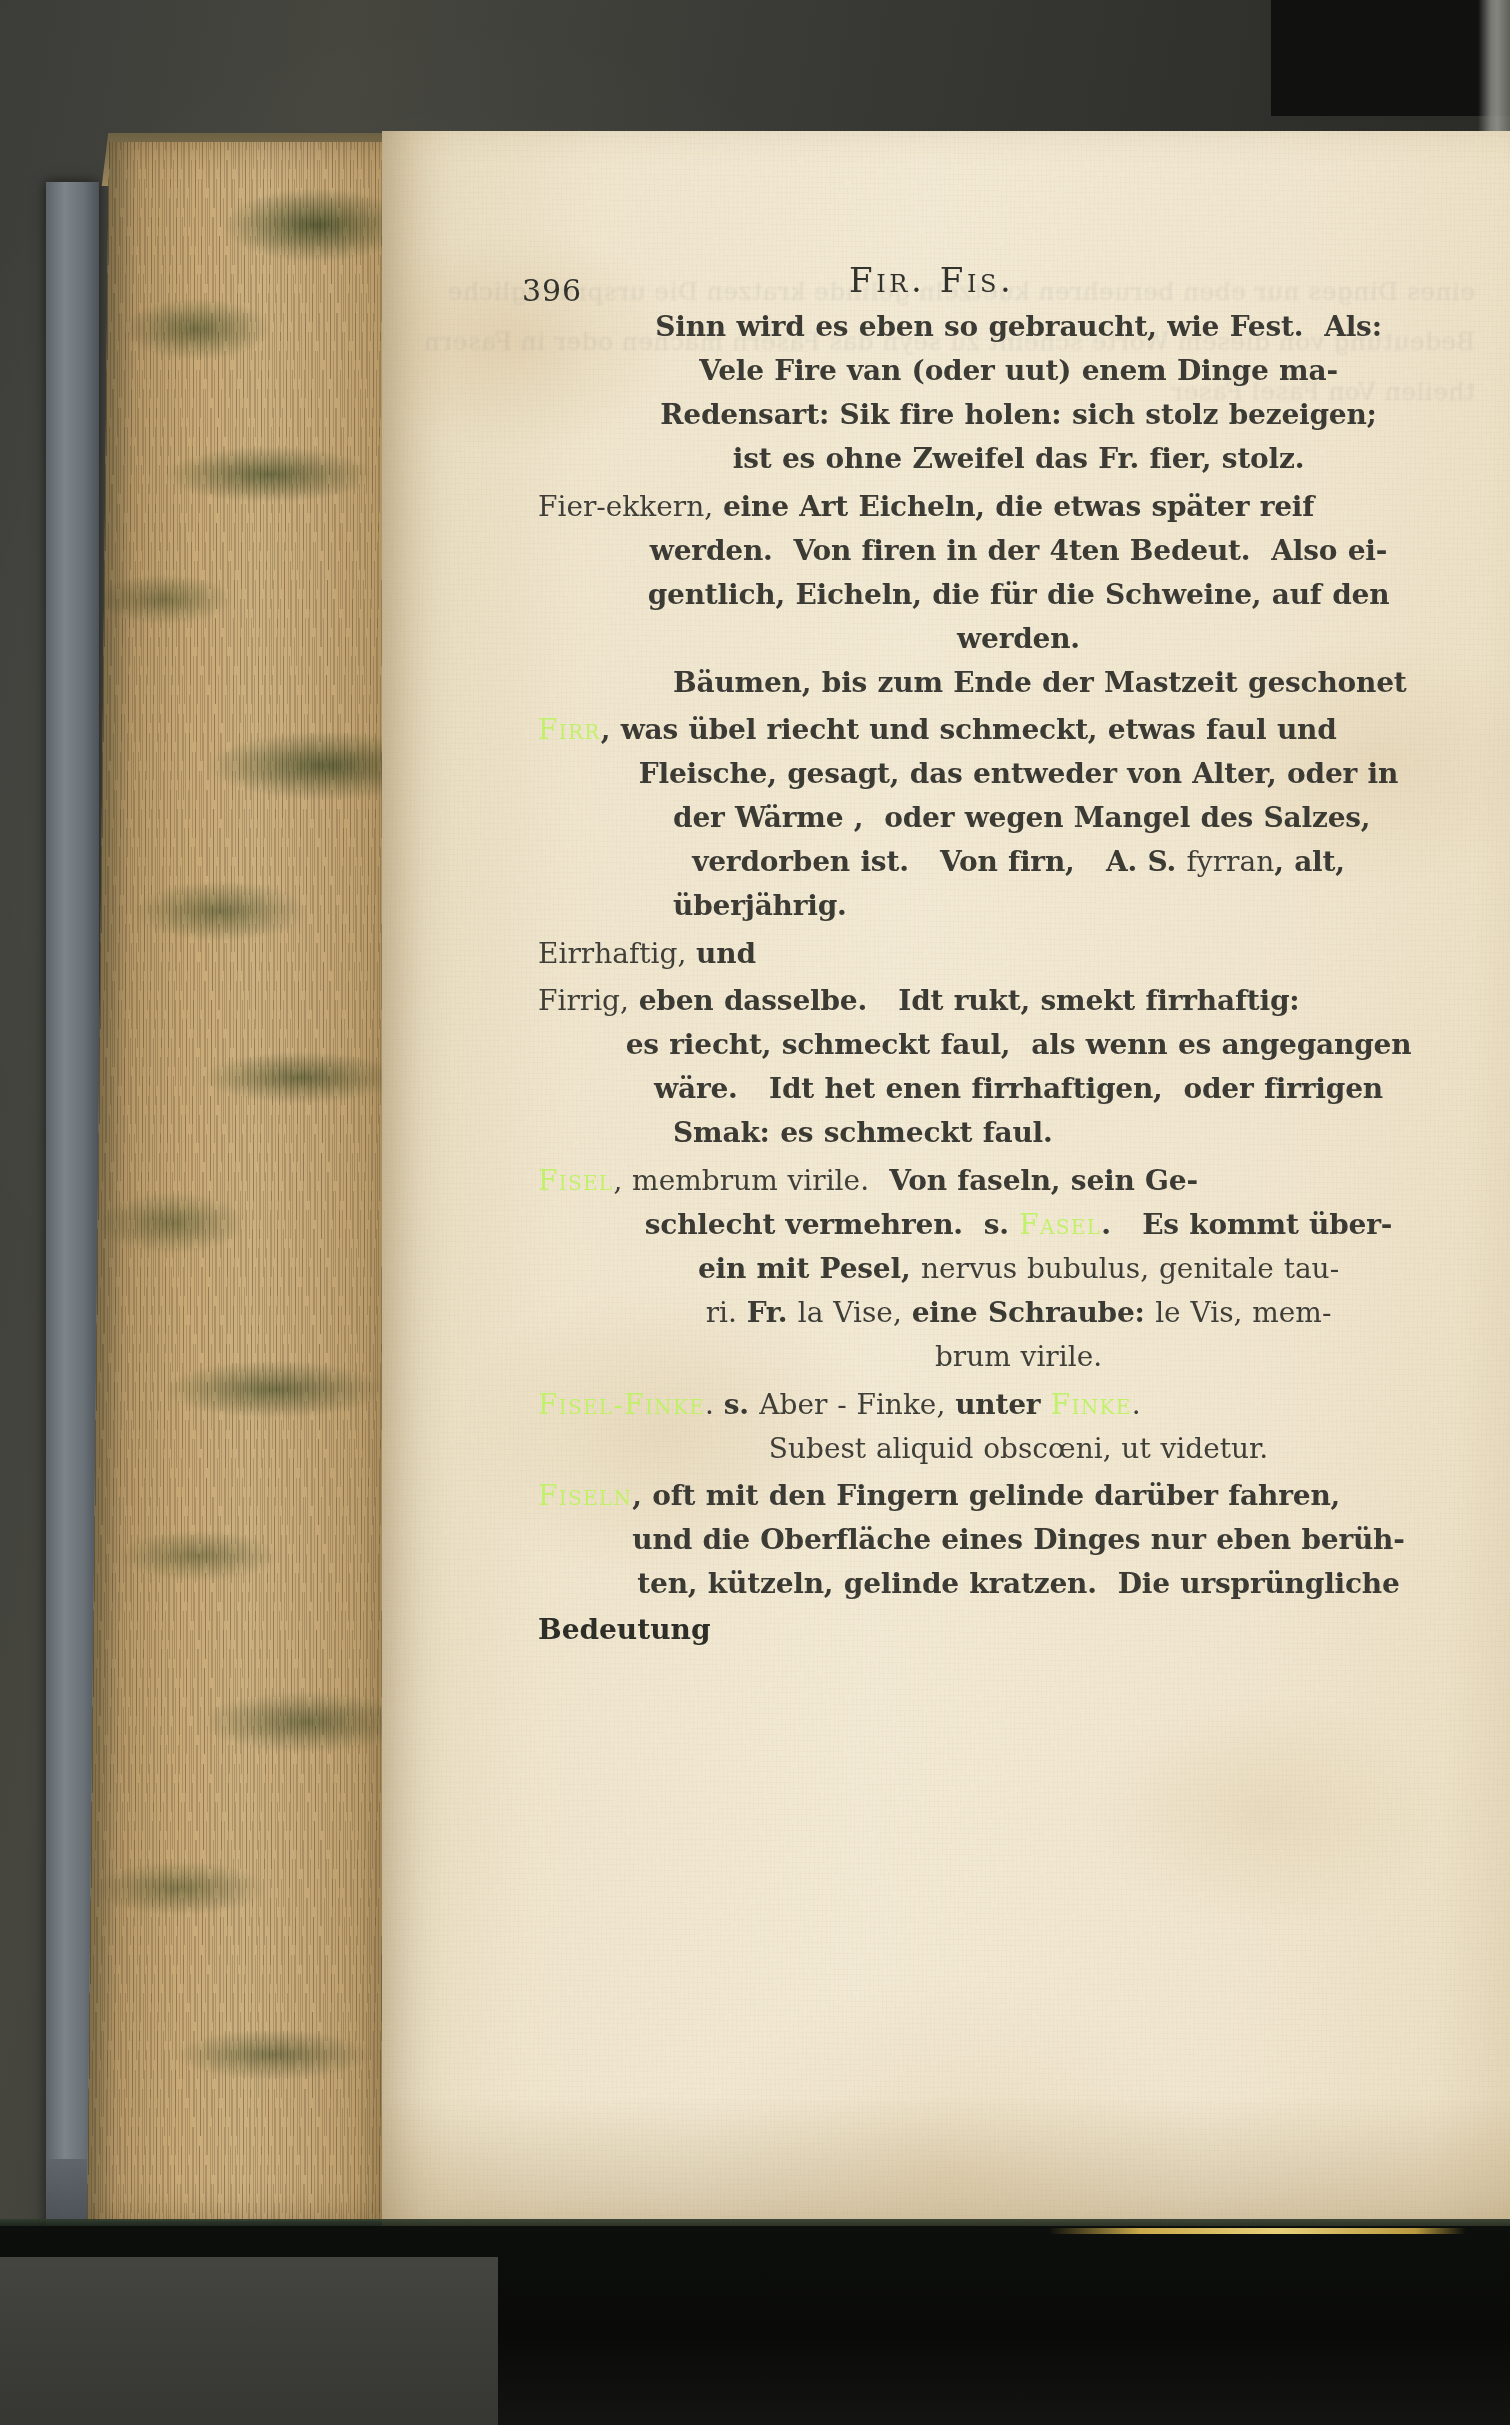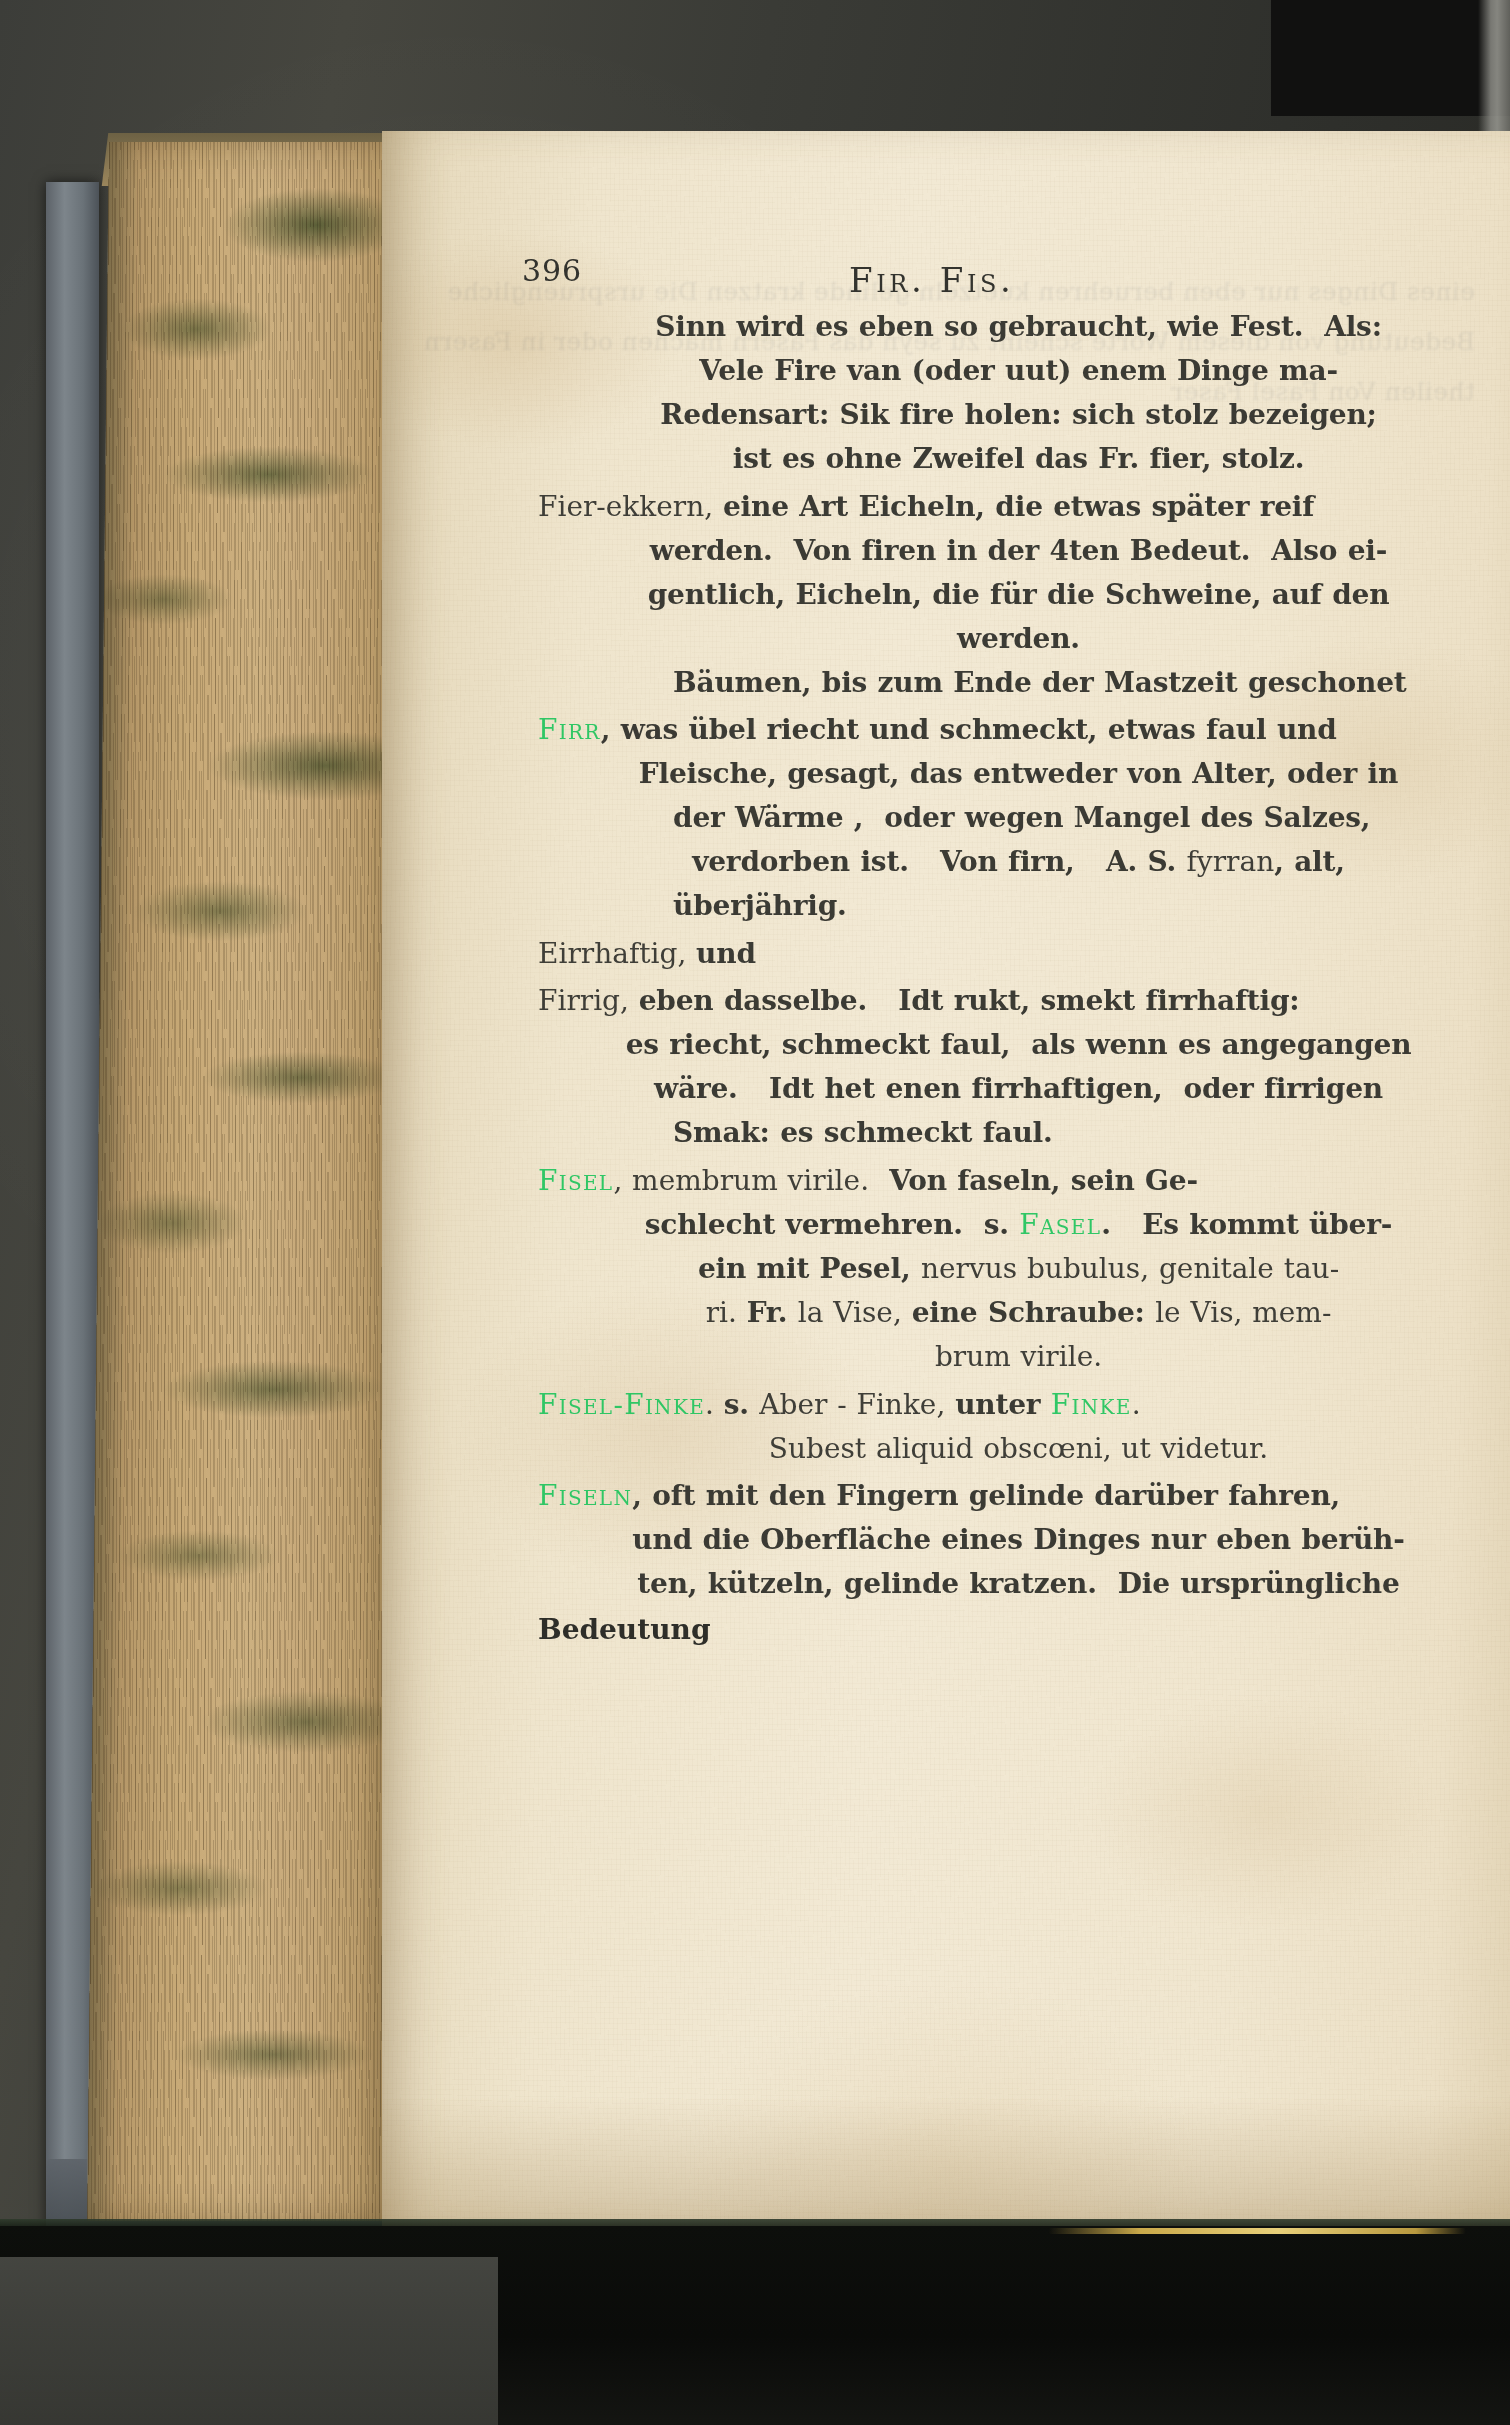--- a/index.html
+++ b/index.html
@@ -150,21 +150,21 @@
 
   
   .textblock{
     position:absolute;left:538px;top:253px;width:893px;height:1777px;
     color:#30302c;
   }
   .running-head{
     position:relative;height:52px;
   }
   .folio{
-    position:absolute;left:-16px;top:0;
+    position:absolute;left:-16px;top:20px;
     font-family:"DejaVu Serif", serif;
     font-size:30px;color:#33332e;letter-spacing:0.9px;
   }
   .head-title{
     position:absolute;left:311px;top:7.1px;
     font-family:"DejaVu Serif", serif;
     font-size:34px;color:#33332e;letter-spacing:3.6px;
     font-variant:small-caps;
   }
 
@@ -185,21 +185,21 @@
     color:#2e2e29;
     font-style:normal;
   }
   
   .rm{
     font-family:"DejaVu Serif", serif;
     font-weight:400;letter-spacing:0px;color:#32322d;
   }
   .sc{
     font-family:"DejaVu Serif", serif;
-    font-variant:small-caps;font-weight:400;letter-spacing:1.3px;color:#22c55e;
+    font-variant:small-caps;font-weight:400;letter-spacing:1.3px;color:#bef264;
   }
   .catchword{
     text-align:left;font-family:"DejaVu Serif", serif;
     font-weight:600;font-size:28px;color:#2e2e29;padding-top:3.6px;
   }
   .ink-vary{opacity:.93;}
 </style>
 </head>
 <body>
 

